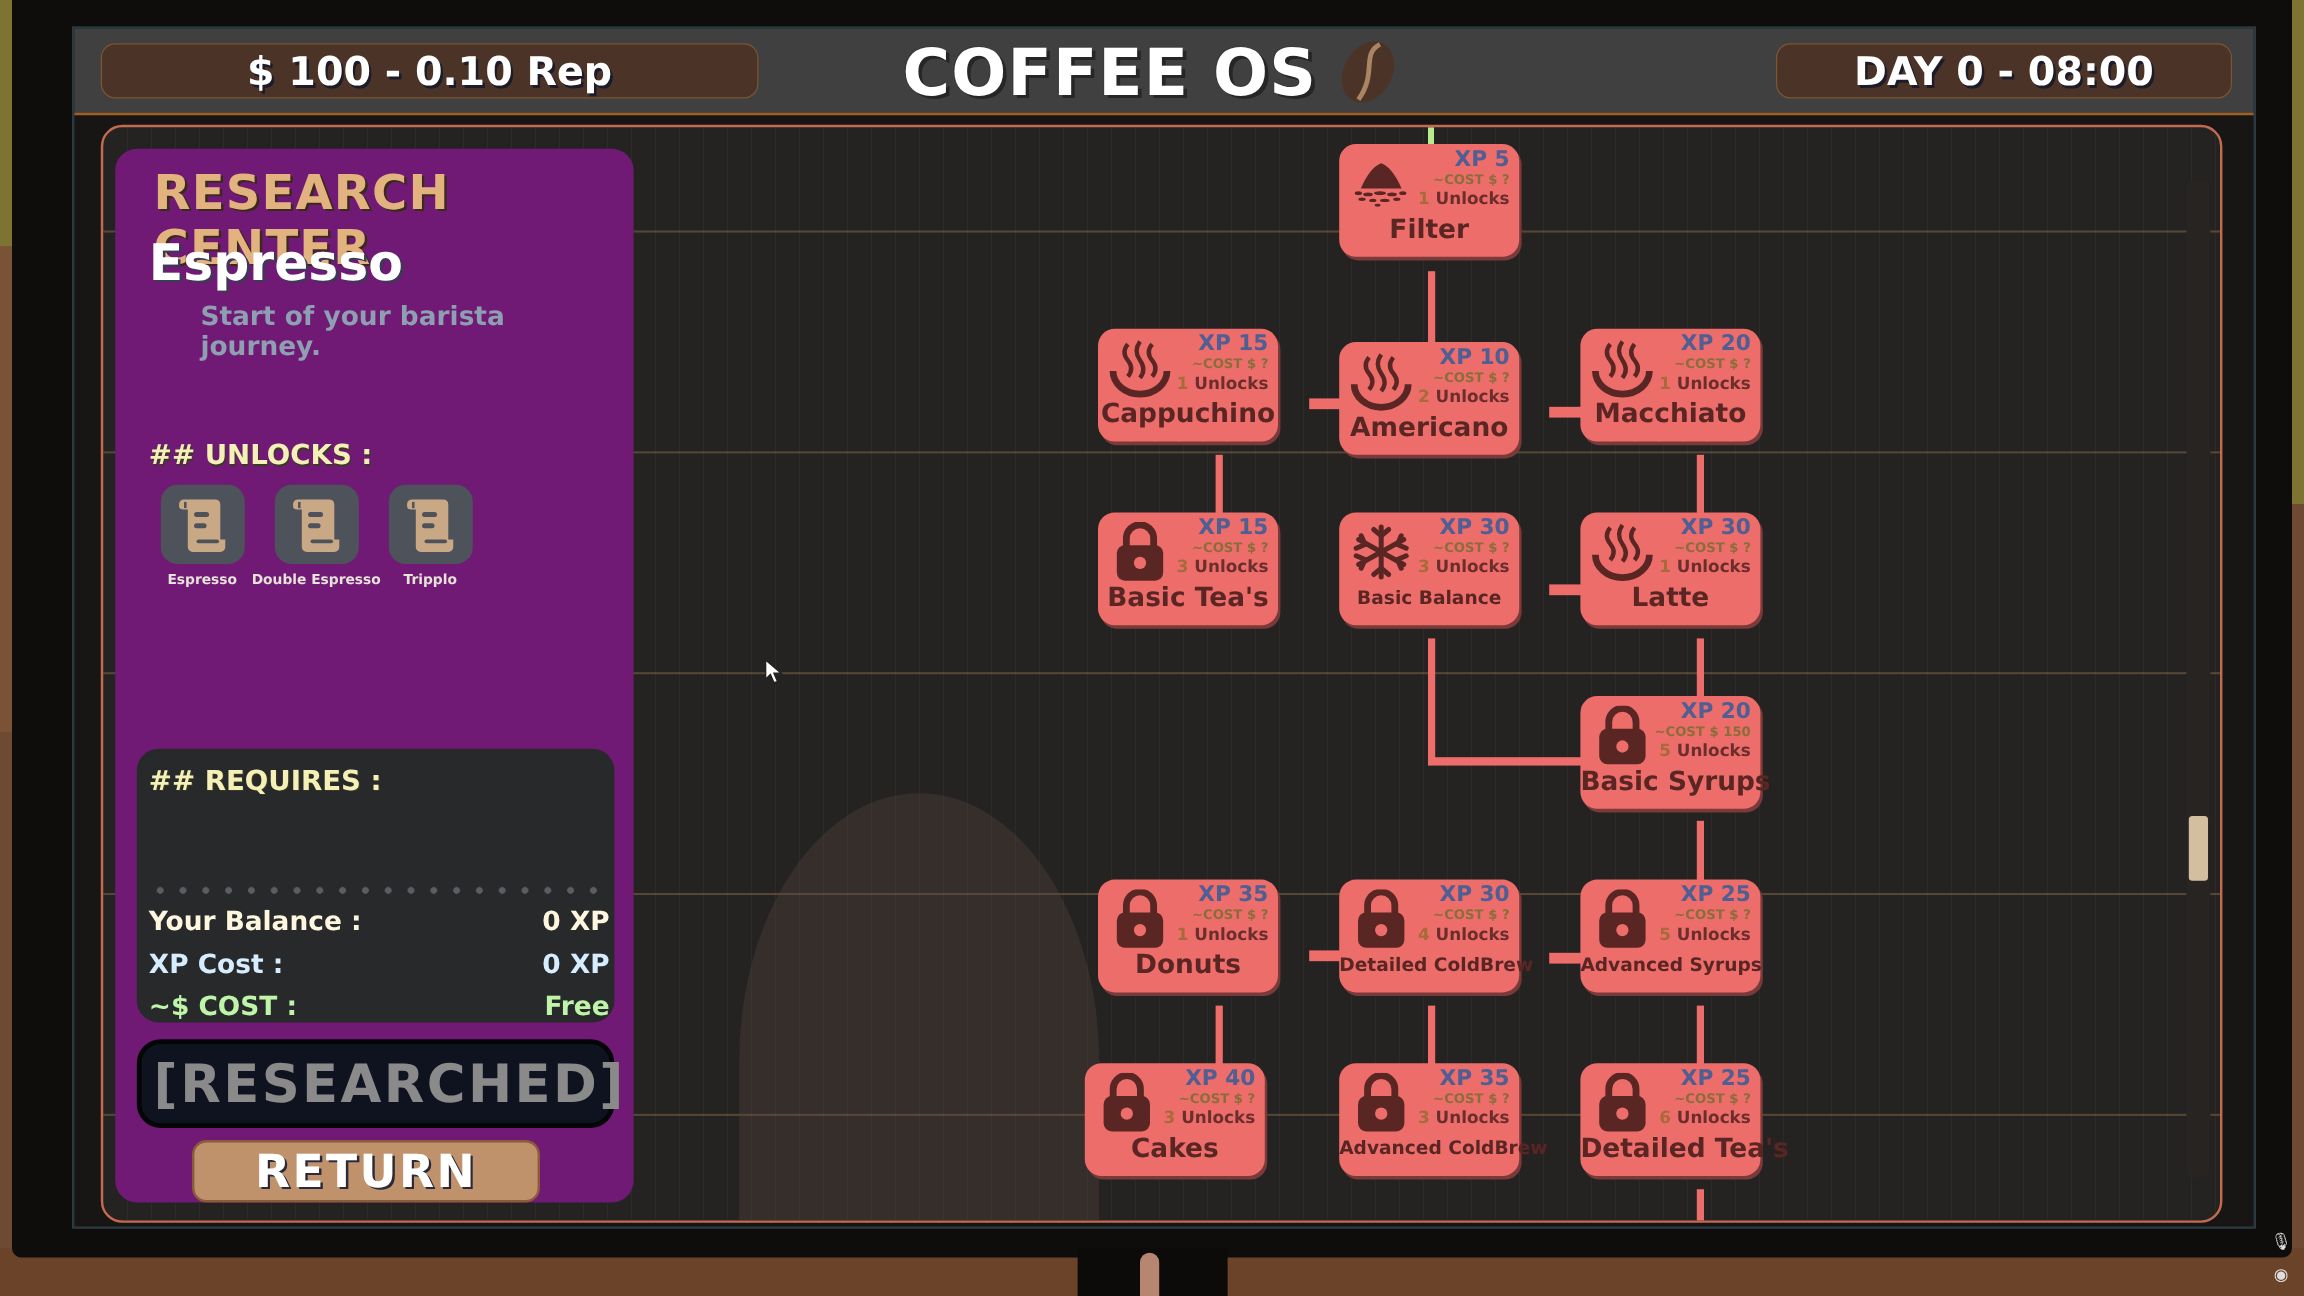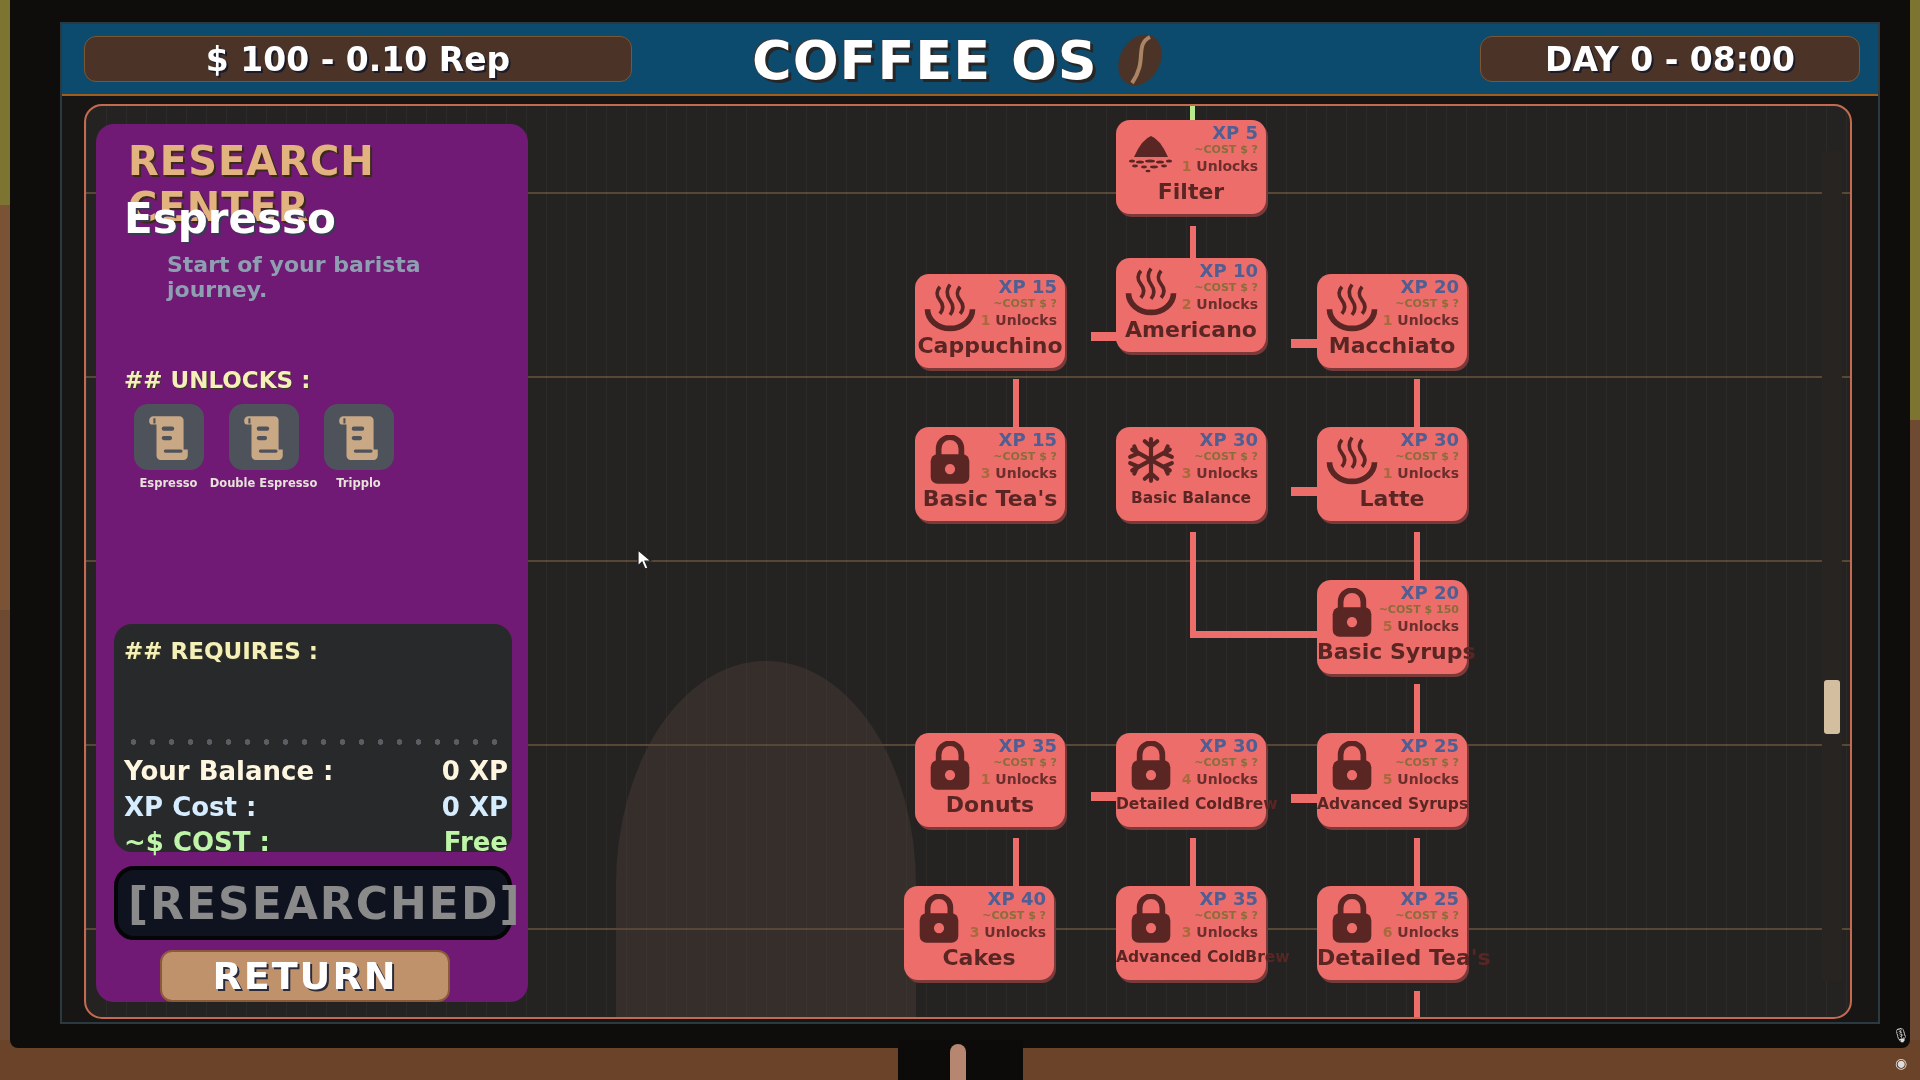--- a/index.html
+++ b/index.html
@@ -21,21 +21,21 @@
   .monitor-stand { position: absolute; left: 898px; top: 1040px; width: 125px; height: 40px; background: #0c0b0a; }
   .stand-tip { position: absolute; left: 950px; top: 1044px; width: 16px; height: 36px; background: #b68670; border-radius: 8px 8px 0 0; }
 
   .screen {
     position: absolute; left: 50px; top: 22px; width: 1820px; height: 1002px;
     background: #171614; border: 2px solid #2a3a40;
   }
   
   .header {
     position: absolute; left: 0; top: 0; width: 100%; height: 72px;
-    background: #0c4a6e; border-bottom: 2px solid #a05d1c;
+    background: #404040; border-bottom: 2px solid #a05d1c;
   }
   .pill {
     position: absolute; top: 12px; height: 46px;
     background: #4b3427; border-radius: 12px; border: 1px solid #7a5633;
     color: #fff; font-family: "DejaVu Sans", sans-serif; font-weight: bold;
     font-size: 33px; display: flex; align-items: center; justify-content: center;
     text-shadow: 2px 2px 0 #1b1b2a;
   }
   .pill-left { left: 22px; width: 548px; }
   .pill-right { right: 18px; width: 380px; }
@@ -107,21 +107,21 @@
     background: #28292b; border-radius: 18px;
   }
   .requires-h { top: 14px; left: 10px; }
   .dots {
     position: absolute; left: 10px; top: 115px; width: 380px; height: 6px;
     background-image: radial-gradient(circle, #5a5e63 2.6px, transparent 3px);
     background-size: 19px 6px;
   }
   .stat-row {
     position: absolute; left: 10px; width: 384px; display: flex; justify-content: space-between;
-    font-size: 26px; font-weight: bold; gap: 41px;
+    font-size: 22px; font-weight: bold; gap: 41px;
   }
   .stat-balance { top: 132px; color: #fff6e0; }
   .stat-xp { top: 168px; color: #d6ecff; }
   .stat-money { top: 203px; color: #bff5a8; }
   .researched {
     position: absolute; left: 18px; top: 742px; width: 398px; height: 74px;
     background: #0f1320; border: 4px solid #050507; border-radius: 20px;
     display: flex; align-items: center; justify-content: space-between; padding: 0 10px;
     color: #8a8a8a; font-size: 44px; font-weight: bold; letter-spacing: 2px;
   }
@@ -285,21 +285,21 @@
         <div class="node" style="left:829px;top:168px;">
           <svg class="node-icon">
               <use href="#sym-steam"></use>
             </svg>
           <span class="node-xp">XP 15</span>
           <span class="node-cost">~COST $ ?</span>
           <span class="node-unlocks"><span class="n">1</span> <span>Unlocks</span></span>
           <span class="node-name">Cappuchino</span>
         </div>
 
-        <div class="node" style="left:1030px;top:152px;">
+        <div class="node" style="left:1030px;top:179px;">
           <svg class="node-icon">
               <use href="#sym-steam"></use>
             </svg>
           <span class="node-xp">XP 10</span>
           <span class="node-cost">~COST $ ?</span>
           <span class="node-unlocks"><span class="n">2</span> <span>Unlocks</span></span>
           <span class="node-name">Americano</span>
         </div>
 
         <div class="node" style="left:1231px;top:168px;">

